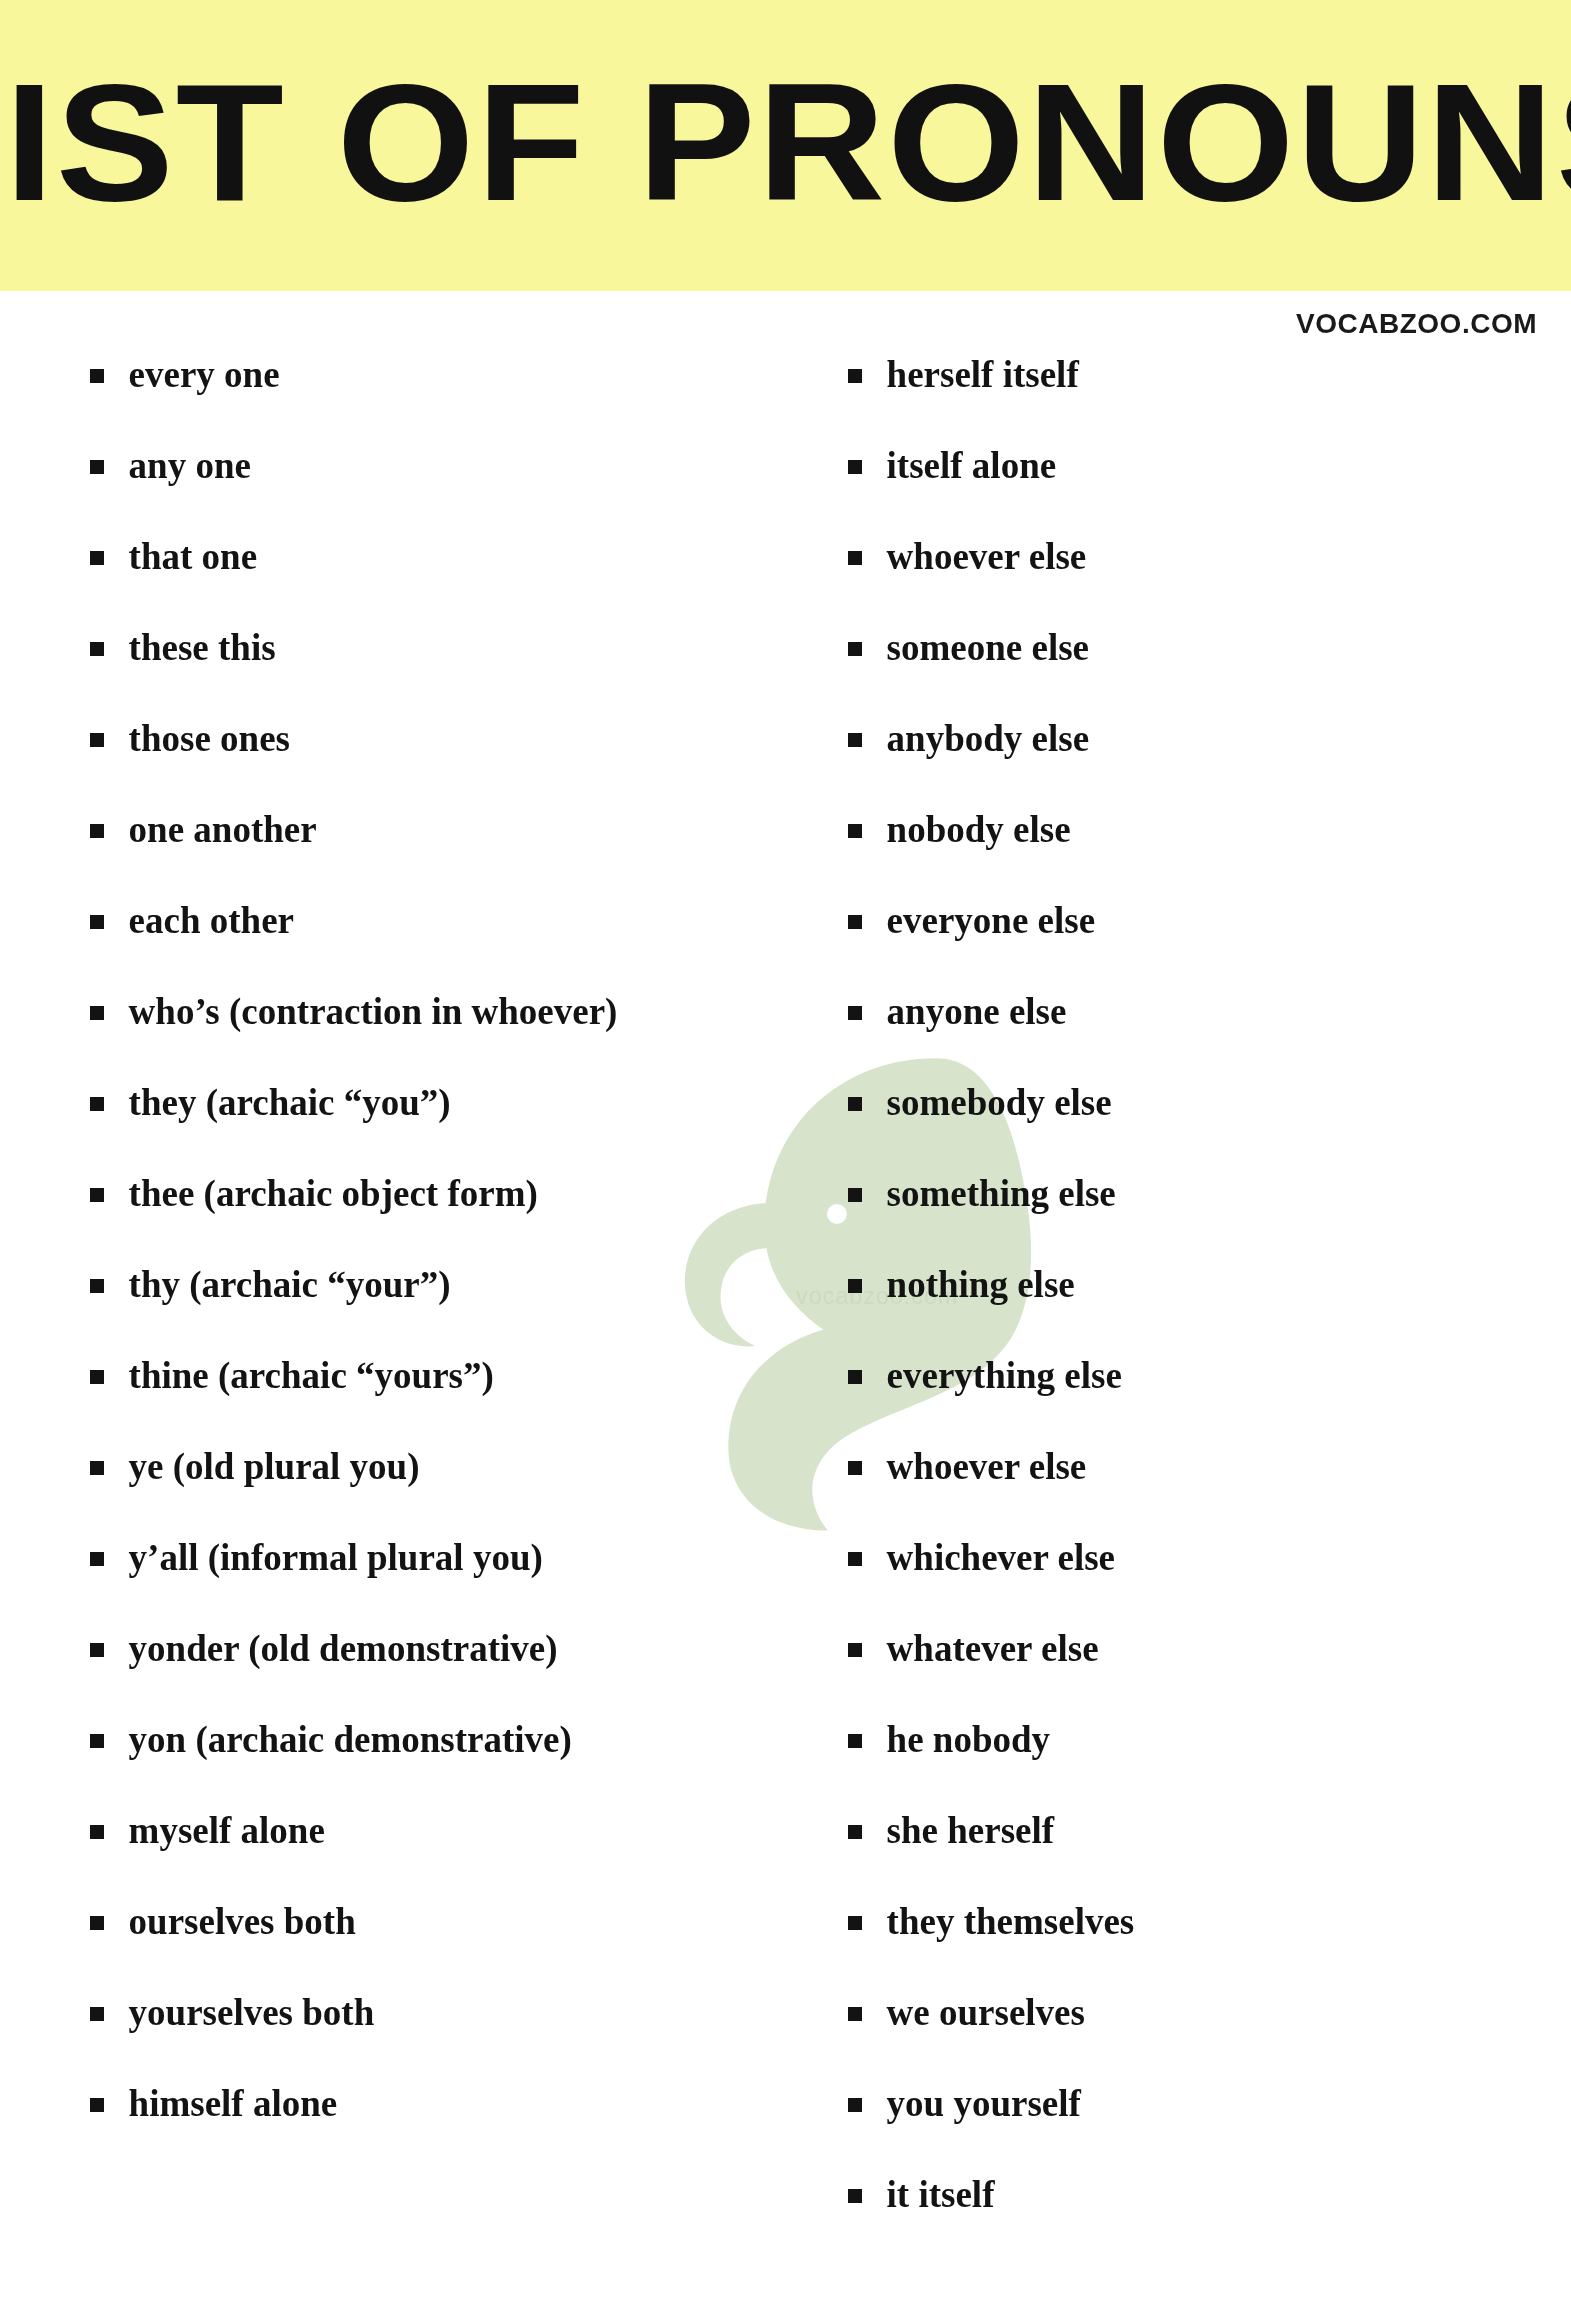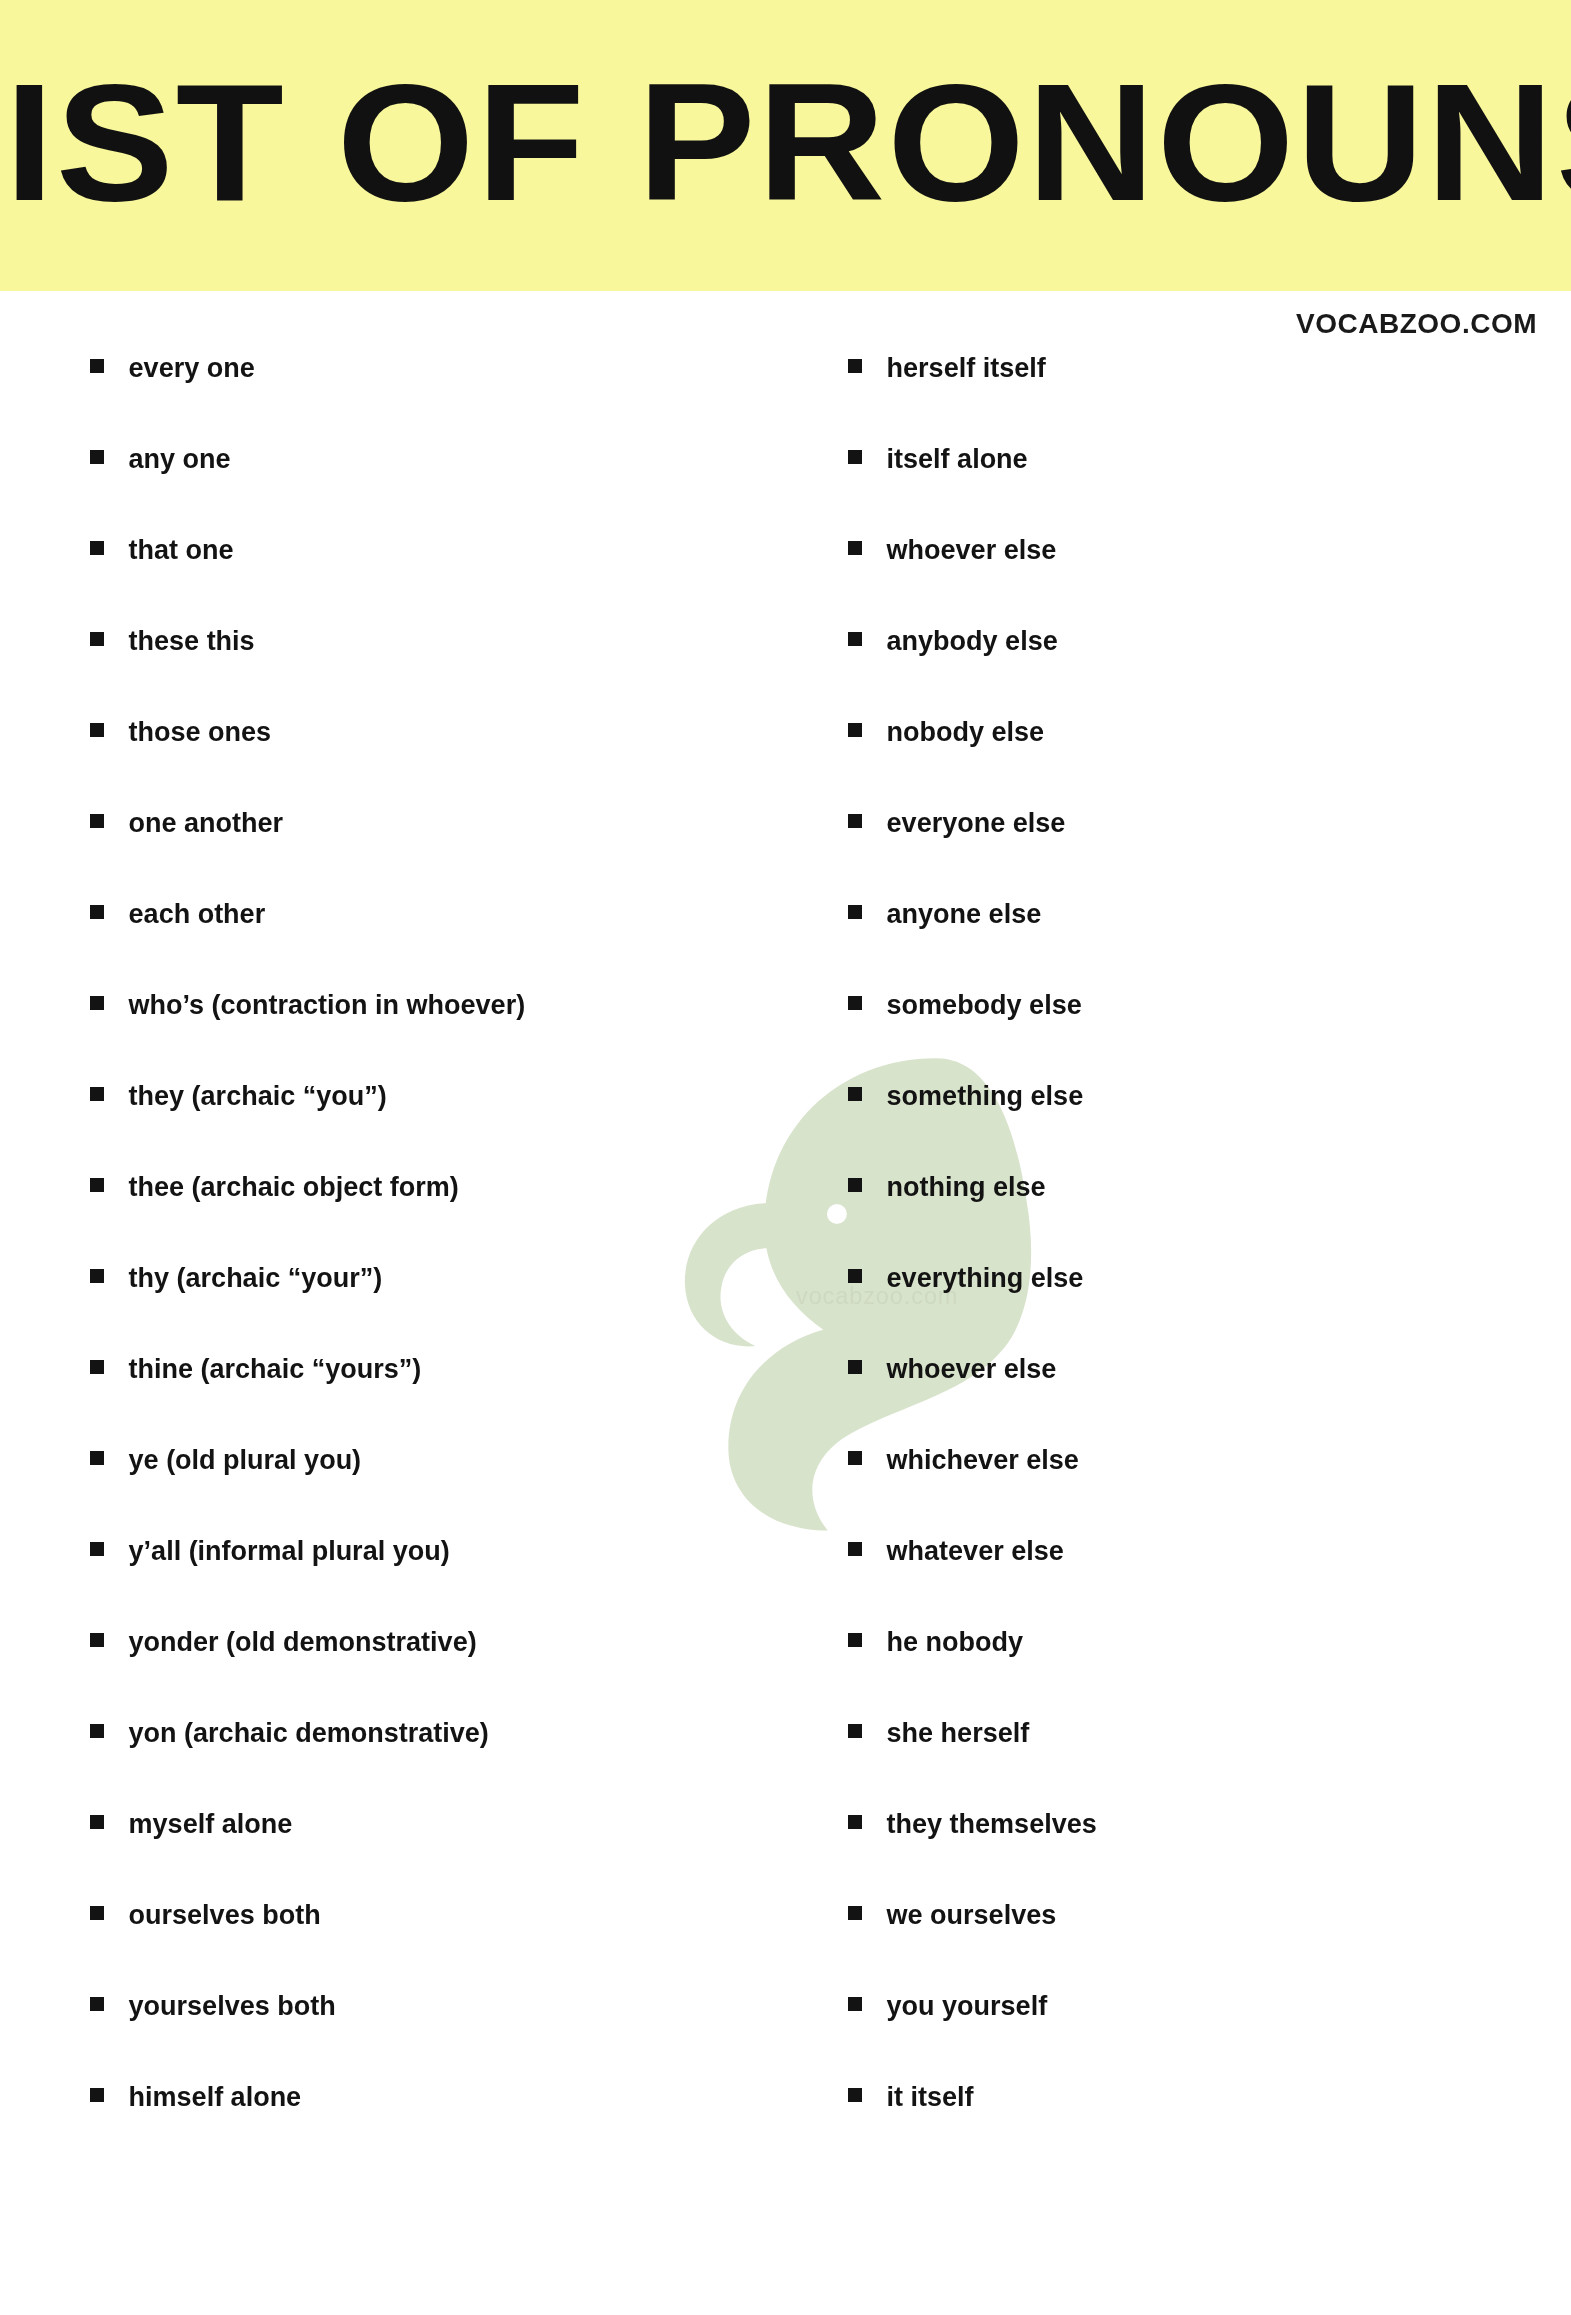--- a/index.html
+++ b/index.html
@@ -99,24 +99,24 @@
 
   .list {
     list-style: none;
     margin: 0;
     padding: 0;
   }
   .list-item {
     display: flex;
     align-items: baseline;
     height: 91px;
-    font-size: 27px;
+    font-size: 37px;
     font-weight: bold;
     color: #131313;
-    font-family: Liberation Sans, sans-serif;
+    font-family: Liberation Serif, serif;
     white-space: nowrap;
   }
   .bullet {
     display: inline-block;
     width: 13.6px;
     height: 13.6px;
     background: #131313;
     margin-right: 25px;
     flex: 0 0 auto;
     position: relative;
@@ -240,20 +240,24 @@
         <li class="list-item">
             <span class="bullet"></span>
             <span class="item-label">itself alone</span>
           </li>
         <li class="list-item">
             <span class="bullet"></span>
             <span class="item-label">whoever else</span>
           </li>
         <li class="list-item">
             <span class="bullet"></span>
+            <span class="item-label">someone else</span>
+          </li>
+        <li class="list-item">
+            <span class="bullet"></span>
             <span class="item-label">anybody else</span>
           </li>
         <li class="list-item">
             <span class="bullet"></span>
             <span class="item-label">nobody else</span>
           </li>
         <li class="list-item">
             <span class="bullet"></span>
             <span class="item-label">everyone else</span>
           </li>

